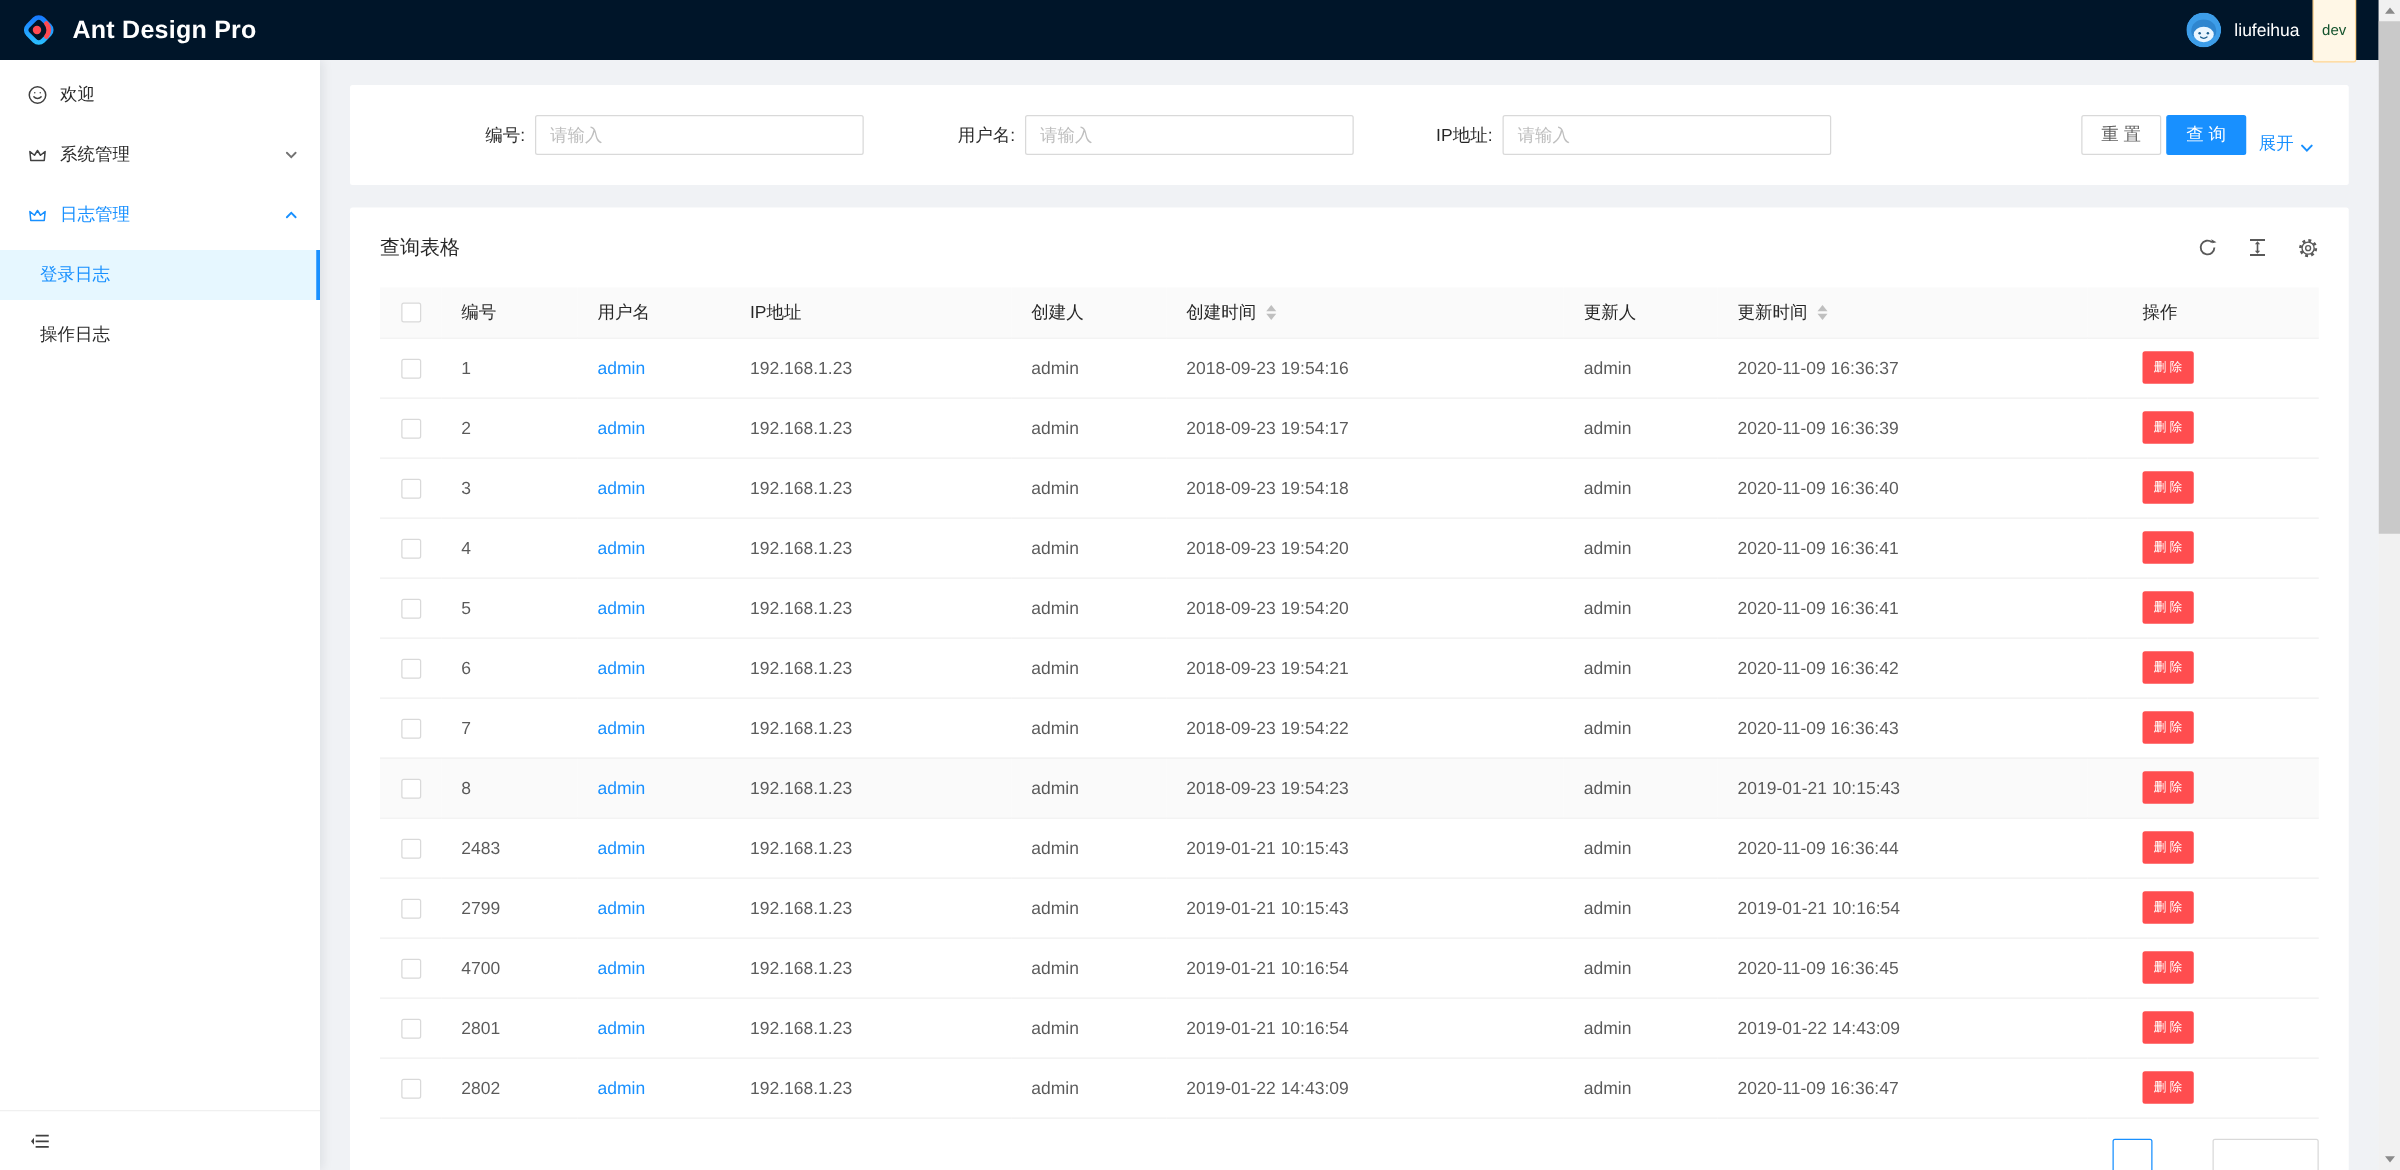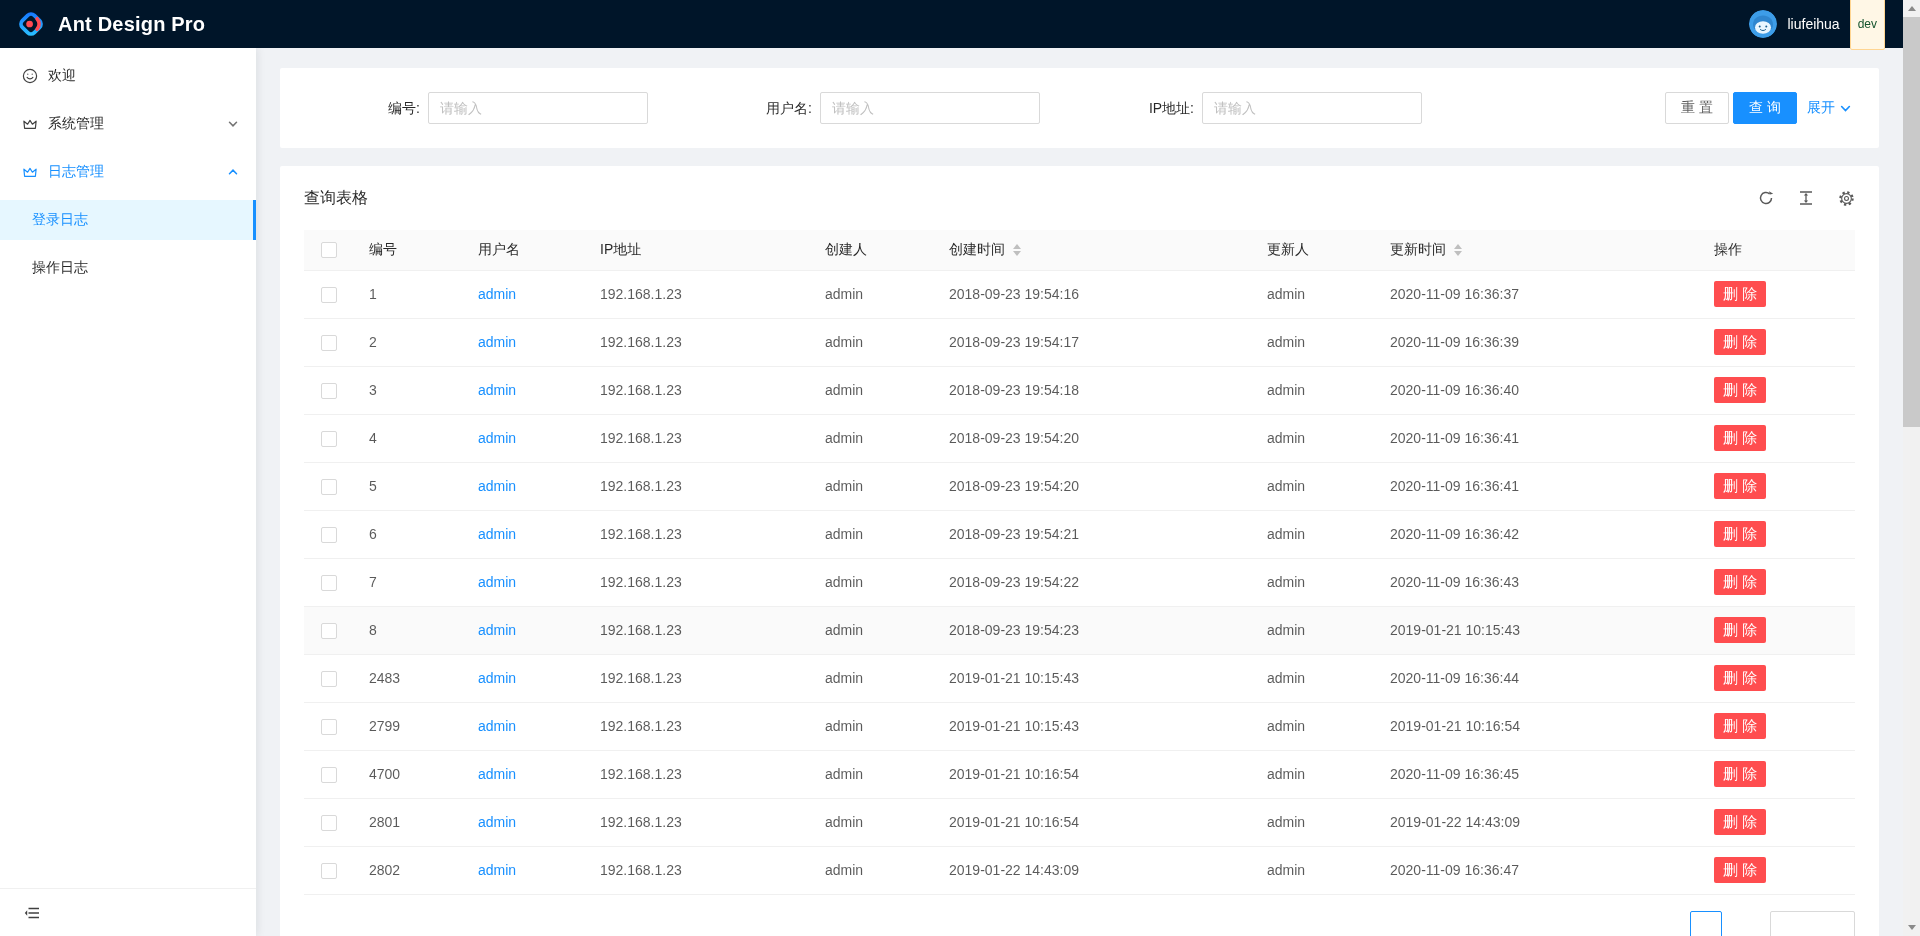--- a/index.html
+++ b/index.html
@@ -42,27 +42,27 @@
   .collapse-btn{display:flex;cursor:pointer;color:rgba(0,0,0,.75);}
 
   
   main{position:absolute;left:256px;top:48px;right:17px;bottom:0;overflow:hidden;padding:20px 24px 0;}
   .card{background:#fff;border-radius:2px;}
 
   
   .search-card{position:relative;height:80px;}
   .sf-label{position:absolute;top:24px;height:32px;line-height:32px;width:90px;text-align:right;color:rgba(0,0,0,.85);}
   .lbl-0{left:50px}.lbl-1{left:442px}.lbl-2{left:824px}
-  .sf-input{position:absolute;top:24px;width:220px;height:32px;border:1px solid #d9d9d9;border-radius:2px;padding:4px 11px;font-size:14px;color:rgba(0,0,0,.65);outline:none;background:#fff;}
+  .sf-input{position:absolute;top:24px;width:263px;height:32px;border:1px solid #d9d9d9;border-radius:2px;padding:4px 11px;font-size:14px;color:rgba(0,0,0,.65);outline:none;background:#fff;}
   .sf-input::placeholder{color:#bfbfbf;}
   .inp-0{left:148px}.inp-1{left:540px}.inp-2{left:922px}
   .btn{height:32px;padding:0 15px;border-radius:2px;font-size:14px;cursor:pointer;font-family:inherit;}
   .btn-reset{position:absolute;left:1385px;top:24px;background:#fff;border:1px solid #d9d9d9;color:rgba(0,0,0,.65);}
   .btn-query{position:absolute;left:1453px;top:24px;background:#1890ff;border:1px solid #1890ff;color:#fff;}
-  .expand-link{position:absolute;left:1527px;top:24px;height:32px;display:flex;align-items:center;gap:5px;color:#1890ff;cursor:pointer;}
+  .expand-link{position:absolute;left:1527px;top:24px;height:32px;display:flex;align-items:flex-end;gap:5px;color:#1890ff;cursor:pointer;}
 
   
   .table-card{margin-top:18px;}
   .toolbar{height:64px;display:flex;align-items:center;justify-content:space-between;padding:0 24px;margin-top:16px;}
   .toolbar-title{font-size:16px;font-weight:500;color:rgba(0,0,0,.85);}
   .toolbar-icons{display:flex;align-items:center;gap:24px;}
   .icon-btn{display:flex;cursor:pointer;}
 
   table{border-collapse:collapse;table-layout:fixed;width:1551px;margin:0 24px;}
   thead th{background:#fafafa;height:40px;padding:0 16px;text-align:left;font-weight:500;font-size:14px;color:rgba(0,0,0,.85);border-bottom:1px solid #f0f0f0;}
@@ -70,21 +70,21 @@
   tr.hovered td{background:#fafafa;}
   th.cb,td.cb{padding:0;text-align:center;}
   .checkbox{display:inline-block;width:16px;height:16px;border:1px solid #d9d9d9;border-radius:2px;background:#fff;vertical-align:middle;cursor:pointer;}
   .th-flex{display:inline-flex;align-items:center;}
   .sorter{display:inline-flex;flex-direction:column;margin-left:8px;}
   .caret-up{width:0;height:0;border-left:4px solid transparent;border-right:4px solid transparent;border-bottom:5px solid #bfbfbf;margin-bottom:2px;}
   .caret-down{width:0;height:0;border-left:4px solid transparent;border-right:4px solid transparent;border-top:5px solid #bfbfbf;}
   th.sortable{cursor:pointer;}
   .op-col{padding-left:44px !important;}
   a.user-link{color:#1890ff;text-decoration:none;cursor:pointer;}
-  .del-btn{height:26px;padding:0 9px;background:#ff4d4f;border:none;border-radius:2px;color:#fff;font-size:15px;cursor:pointer;font-family:inherit;}
+  .del-btn{height:26px;padding:0 9px;background:#ff4d4f;border:none;border-radius:2px;color:#fff;font-size:10px;cursor:pointer;font-family:inherit;}
 
   
   .pagination{display:flex;justify-content:flex-end;gap:8px;margin:16px 24px 0;}
   .pg-item{width:32px;height:32px;border-radius:2px;}
   .pg-active{border:1px solid #1890ff;background:#fff;cursor:pointer;}
   .pg-ghost{cursor:pointer;}
   .pg-select{width:85px;height:32px;border:1px solid #d9d9d9;border-radius:2px;background:#fff;cursor:pointer;}
 </style>
 </head>
 <body>

